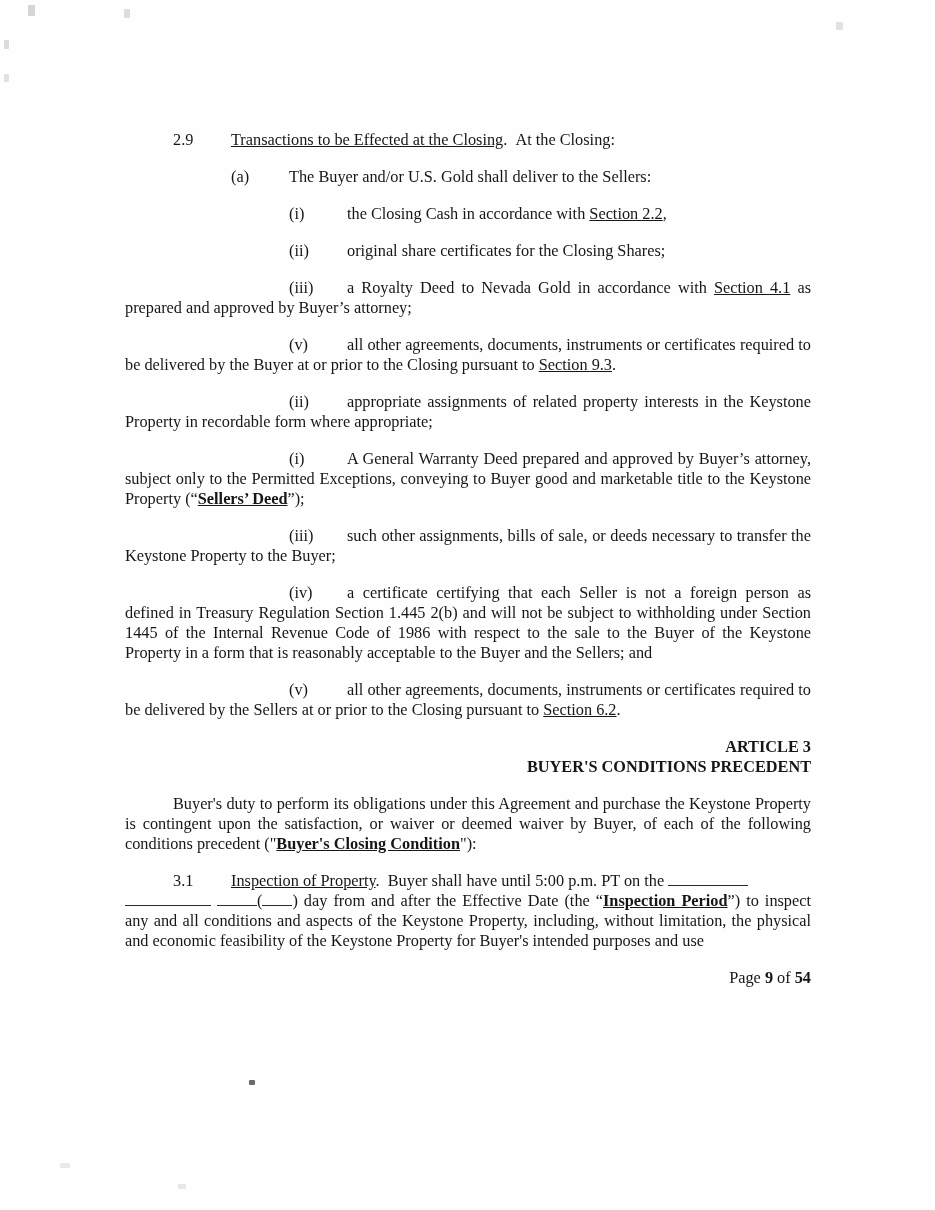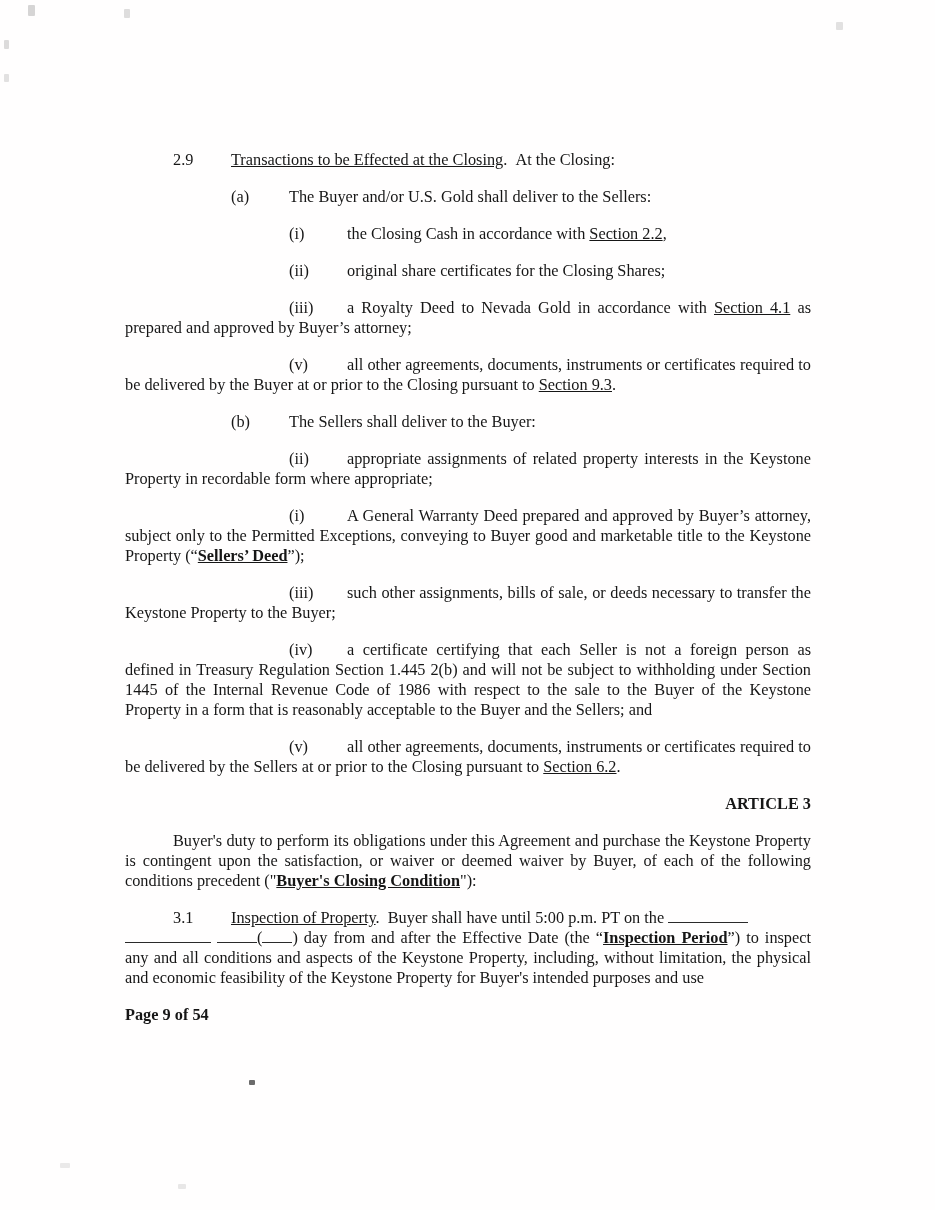--- a/index.html
+++ b/index.html
@@ -1,38 +1,38 @@
 <!DOCTYPE html>
 <html><head>
 <meta charset="utf-8">
 <style>
   html,body { margin:0; padding:0; background:#ffffff; }
   .page {
     position:relative; width:935px; height:1210px; margin:0;
     background:#fffefe; overflow:hidden;
     font-family:"Liberation Serif", serif; color:#161616;
   }
-  .content { position:absolute; left:125px; top:150px; width:686px; }
+  .content { position:absolute; left:125px; top:130px; width:686px; }
   .content p { margin:0 0 17px 0; font-size:16.3px; line-height:20px; }
   .just { text-align:justify; }
   .indent-1 { text-indent:48px; }
   .indent-2 { text-indent:106px; }
   .indent-3 { text-indent:164px; }
   .marker { display:inline-block; width:58px; text-indent:0; }
   .u { text-decoration:underline; }
   .bu { font-weight:bold; text-decoration:underline; }
   .center { text-align:right; }
   .bold { font-weight:bold; }
   .heading-block { line-height:20px; }
   .blank { display:inline-block; border-bottom:1.2px solid #2a2a2a; height:14px; vertical-align:baseline; }
   .bl-a { width:80px; }
   .bl-b { width:86px; }
   .bl-c { width:40px; }
   .bl-d { width:30px; }
-  .footer-line { text-align:left; font-size:15.5px; margin-top:3px;font-weight:bold; }
+  .footer-line { text-align:right; font-size:15.5px; margin-top:3px; }
   .speck { position:absolute; background:#8a8a8a; border-radius:1px; }
   .sp1 { left:28px;  top:5px;    width:7px;  height:11px; opacity:.35; }
   .sp2 { left:124px; top:9px;    width:6px;  height:9px;  opacity:.28; }
   .sp3 { left:836px; top:22px;   width:7px;  height:8px;  opacity:.25; }
   .sp4 { left:4px;   top:40px;   width:5px;  height:9px;  opacity:.3; }
   .sp5 { left:4px;   top:74px;   width:5px;  height:8px;  opacity:.25; }
   .sp6 { left:249px; top:1080px; width:6px;  height:5px;  opacity:.75; background:#3a3a3a; }
   .sp7 { left:178px; top:1184px; width:8px;  height:5px;  opacity:.2; }
   .sp8 { left:60px;  top:1163px; width:10px; height:5px;  opacity:.18; }
 </style>
@@ -58,33 +58,32 @@
 
     <p class="indent-3"><span class="marker">(i)</span><span>the Closing Cash in accordance with </span><span class="u">Section 2.2</span><span>,</span></p>
 
     <p class="indent-3"><span class="marker">(ii)</span><span>original share certificates for the Closing Shares;</span></p>
 
     <p class="indent-3 just"><span class="marker">(iii)</span><span>a Royalty Deed to Nevada Gold in accordance with </span><span class="u">Section 4.1</span><span> as prepared and approved by Buyer’s attorney;</span></p>
 
 
     <p class="indent-3 just"><span class="marker">(v)</span><span>all other agreements, documents, instruments or certificates required to be delivered by the Buyer at or prior to the Closing pursuant to </span><span class="u">Section 9.3</span><span>.</span></p>
 
-    <p class="indent-2"><span class="marker">(b)</span><span>The Sellers shall deliver to the Buyer:</span></p>
 
     <p class="indent-3 just"><span class="marker">(ii)</span><span>appropriate assignments of related property interests in the Keystone Property in recordable form where appropriate;</span></p>
 
     <p class="indent-3 just"><span class="marker">(i)</span><span>A General Warranty Deed prepared and approved by Buyer’s attorney, subject only to the Permitted Exceptions, conveying to Buyer good and marketable title to the Keystone Property (“</span><span class="bu">Sellers’ Deed</span><span>”);</span></p>
 
     <p class="indent-3 just"><span class="marker">(iii)</span><span>such other assignments, bills of sale, or deeds necessary to transfer the Keystone Property to the Buyer;</span></p>
 
     <p class="indent-3 just"><span class="marker">(iv)</span><span>a certificate certifying that each Seller is not a foreign person as defined in Treasury Regulation Section 1.445 2(b) and will not be subject to withholding under Section 1445 of the Internal Revenue Code of 1986 with respect to the sale to the Buyer of the Keystone Property in a form that is reasonably acceptable to the Buyer and the Sellers; and</span></p>
 
     <p class="indent-3 just"><span class="marker">(v)</span><span>all other agreements, documents, instruments or certificates required to be delivered by the Sellers at or prior to the Closing pursuant to </span><span class="u">Section 6.2</span><span>.</span></p>
 
-    <p class="center bold heading-block"><span>ARTICLE 3</span><br></p>
+    <p class="center bold heading-block"><span>ARTICLE 3</span><br><span>BUYER'S CONDITIONS PRECEDENT</span></p>
 
     <p class="indent-1 just"><span>Buyer's duty to perform its obligations under this Agreement and purchase the Keystone Property is contingent upon the satisfaction, or waiver or deemed waiver by Buyer, of each of the following conditions precedent ("</span><span class="bu">Buyer's Closing Condition</span><span>"):</span></p>
 
     <p class="indent-1 just"><span class="marker">3.1</span><span class="u">Inspection of Property</span><span>. &nbsp;Buyer shall have until 5:00 p.m. PT on the </span><span class="blank bl-a"></span><br><span class="blank bl-b"></span> <span class="blank bl-c"></span><span>(</span><span class="blank bl-d"></span><span>) day from and after the Effective Date (the “</span><span class="bu">Inspection Period</span><span>”) to inspect any and all conditions and aspects of the Keystone Property, including, without limitation, the physical and economic feasibility of the Keystone Property for Buyer's intended purposes and use</span></p>
 
     <p class="footer-line"><span>Page </span><b>9</b><span> of </span><b>54</b></p>
 
   </div>
 </div>
 

